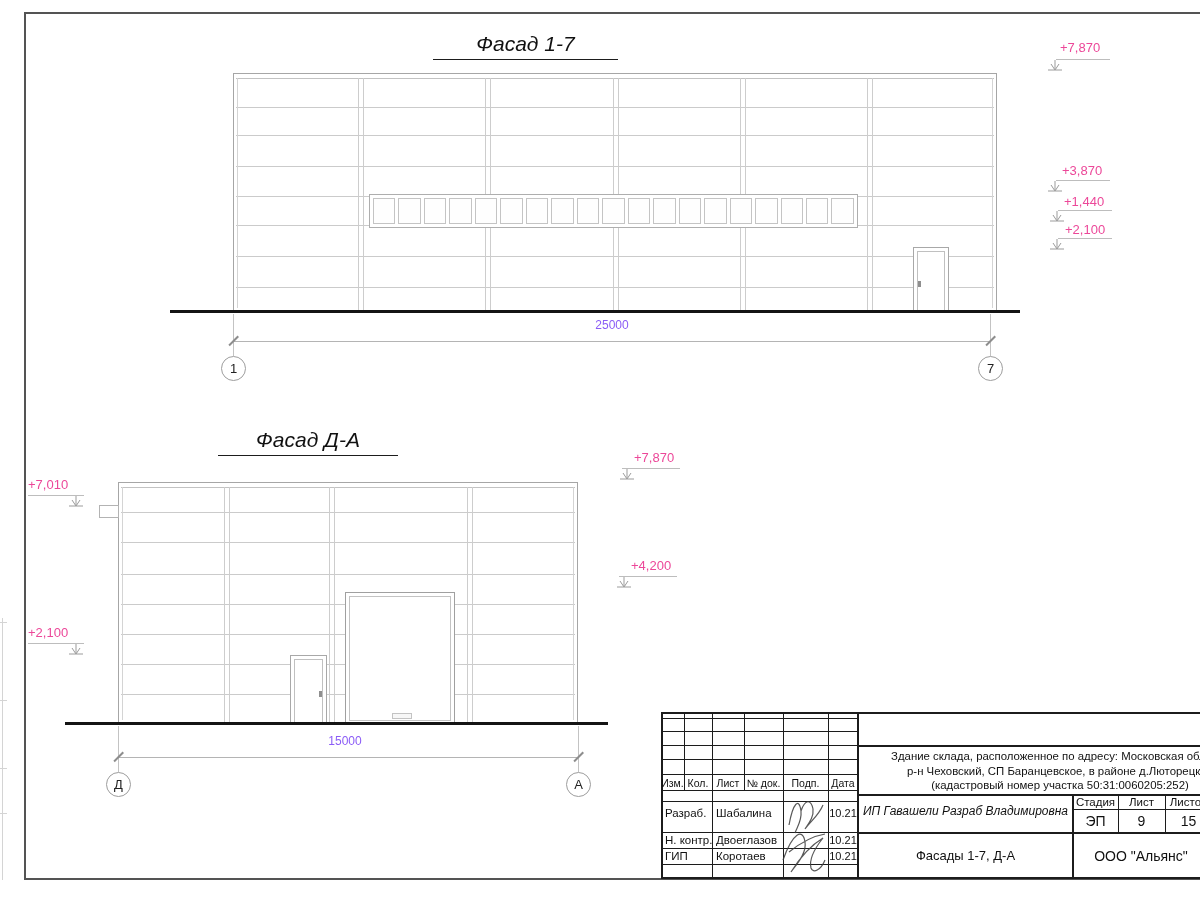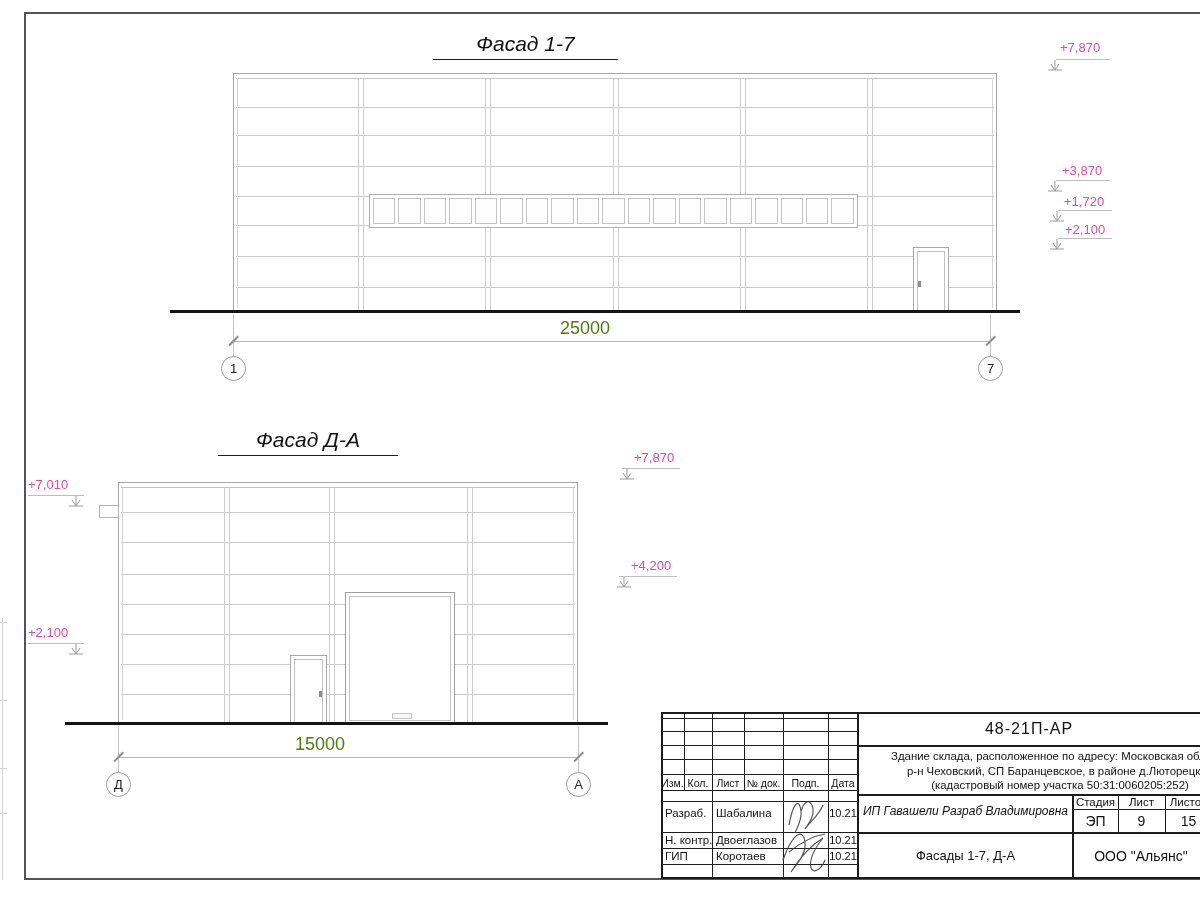--- a/index.html
+++ b/index.html
@@ -18,21 +18,21 @@
   .door{position:absolute;border:1px solid #a8a8a8;background:#fff;box-sizing:border-box;z-index:2;}
   .leaf{position:absolute;left:3px;right:3px;top:3px;bottom:0;border:1px solid #c0c0c0;border-bottom:none;}
   .handle{position:absolute;width:3px;height:6px;background:#8f8f8f;}
   .gate{position:absolute;border:1.5px solid #a0a0a0;background:#fff;box-sizing:border-box;z-index:2;}
   .gate-in{position:absolute;left:3px;right:3px;top:3px;bottom:1px;border:1px solid #c3c3c3;}
   .gate-handle{position:absolute;width:18px;height:4px;border:1px solid #c3c3c3;background:#f7f7f7;}
   .ground{position:absolute;height:3px;background:#141414;z-index:3;}
   .ext{position:absolute;width:1px;background:#c3c3c3;}
   .dimline{position:absolute;height:1px;background:#b4b4b4;}
   .tick{position:absolute;width:13px;height:1.5px;background:#8d8d8d;transform:rotate(-45deg);}
-  .dimtext{position:absolute;font-size:18px;color:#4d7c0f;}
+  .dimtext{position:absolute;font-size:12px;text-align:center;color:#8b5cf6;}
   .bubble{position:absolute;width:23px;height:23px;border:1px solid #9d9d9d;border-radius:50%;
           background:#fff;text-align:center;line-height:23px;font-size:13px;color:#222;z-index:2;}
   .view-title{position:absolute;font-style:italic;font-size:21px;text-align:center;
               border-bottom:1.5px solid #1d1d1d;padding:0 10px 3px;color:#111;}
   .elev-text{position:absolute;font-size:13px;white-space:nowrap;color:#ec4899;}
   .leader{position:absolute;height:1px;background:#bdbdbd;}
   .earrow{position:absolute;}
   
   .tb{position:absolute;left:661px;top:712px;width:539px;height:167px;background:#fff;overflow:hidden;}
   .tbl{position:absolute;background:#1c1c1c;}
@@ -119,21 +119,21 @@
     <svg class="earrow" style="left:1047px;top:60px;" width="16" height="15" viewBox="0 0 16 15">
         <path d="M8 0 V9 M4 4 L8 10 L12 4 M1 10 H15" stroke="#9b9b9b" stroke-width="1" fill="none"></path>
       </svg>
 
     <div class="elev-text" style="left:1062px;top:163px;">+3,870</div>
     <div class="leader" style="left:1056px;top:180px;width:54px;"></div>
     <svg class="earrow" style="left:1047px;top:181px;" width="16" height="15" viewBox="0 0 16 15">
         <path d="M8 0 V9 M4 4 L8 10 L12 4 M1 10 H15" stroke="#9b9b9b" stroke-width="1" fill="none"></path>
       </svg>
 
-    <div class="elev-text" style="left:1064px;top:194px;">+1,720</div>
+    <div class="elev-text" style="left:1064px;top:194px;">+1,440</div>
     <div class="leader" style="left:1058px;top:210px;width:54px;"></div>
     <svg class="earrow" style="left:1049px;top:211px;" width="16" height="15" viewBox="0 0 16 15">
         <path d="M8 0 V9 M4 4 L8 10 L12 4 M1 10 H15" stroke="#9b9b9b" stroke-width="1" fill="none"></path>
       </svg>
 
     <div class="elev-text" style="left:1065px;top:222px;">+2,100</div>
     <div class="leader" style="left:1058px;top:238px;width:54px;"></div>
     <svg class="earrow" style="left:1049px;top:239px;" width="16" height="15" viewBox="0 0 16 15">
         <path d="M8 0 V9 M4 4 L8 10 L12 4 M1 10 H15" stroke="#9b9b9b" stroke-width="1" fill="none"></path>
       </svg>
@@ -257,21 +257,20 @@
     <div class="tbt" style="left:55px;top:138px;font-size:11.5px;">Коротаев</div>
     <div class="tbt ctr" style="left:167px;top:138px;width:30px;font-size:11px;">10.21</div>
 
     <svg class="abs" style="left:122px;top:83px;" width="46" height="42" viewBox="0 0 46 42">
       <path d="M6,30 C10,8 16,2 18,16 C19,26 14,32 12,38 M18,16 C22,4 28,4 30,14 C31,22 26,28 22,34 C28,26 36,20 40,10" stroke="#3c3c3c" stroke-width="1.2" fill="none" opacity="0.85"></path>
     </svg>
     <svg class="abs" style="left:118px;top:114px;" width="52" height="52" viewBox="0 0 52 52">
       <path d="M4,34 C14,6 24,2 26,16 C28,28 16,40 12,46 C22,30 34,18 44,12 C36,22 30,34 32,42 C34,48 42,44 46,34 M10,26 C20,18 34,10 46,8" stroke="#3c3c3c" stroke-width="1.2" fill="none" opacity="0.85"></path>
     </svg>
 
-    <div class="tbt ctr" style="left:197px;top:8px;width:342px;font-size:16px;letter-spacing:1px;">48-21П-АР</div>
     <div class="abs ctr" style="left:204px;top:37px;width:390px;font-size:11.4px;line-height:14.5px;color:#111;">
       <div>Здание склада, расположенное по адресу: Московская область</div>
       <div>р-н Чеховский, СП Баранцевское, в районе д.Люторецкое</div>
       <div>(кадастровый номер участка 50:31:0060205:252)</div>
     </div>
     <div class="tbt ctr" style="left:197px;top:92px;width:215px;font-size:12px;font-style:italic;">ИП Гавашели Разраб Владимировна</div>
     <div class="tbt ctr" style="left:197px;top:136px;width:215px;font-size:13px;">Фасады 1-7, Д-А</div>
 
     <div class="tbt ctr" style="left:412px;top:84px;width:45px;font-size:11.5px;">Стадия</div>
     <div class="tbt ctr" style="left:457px;top:84px;width:47px;font-size:11.5px;">Лист</div>

